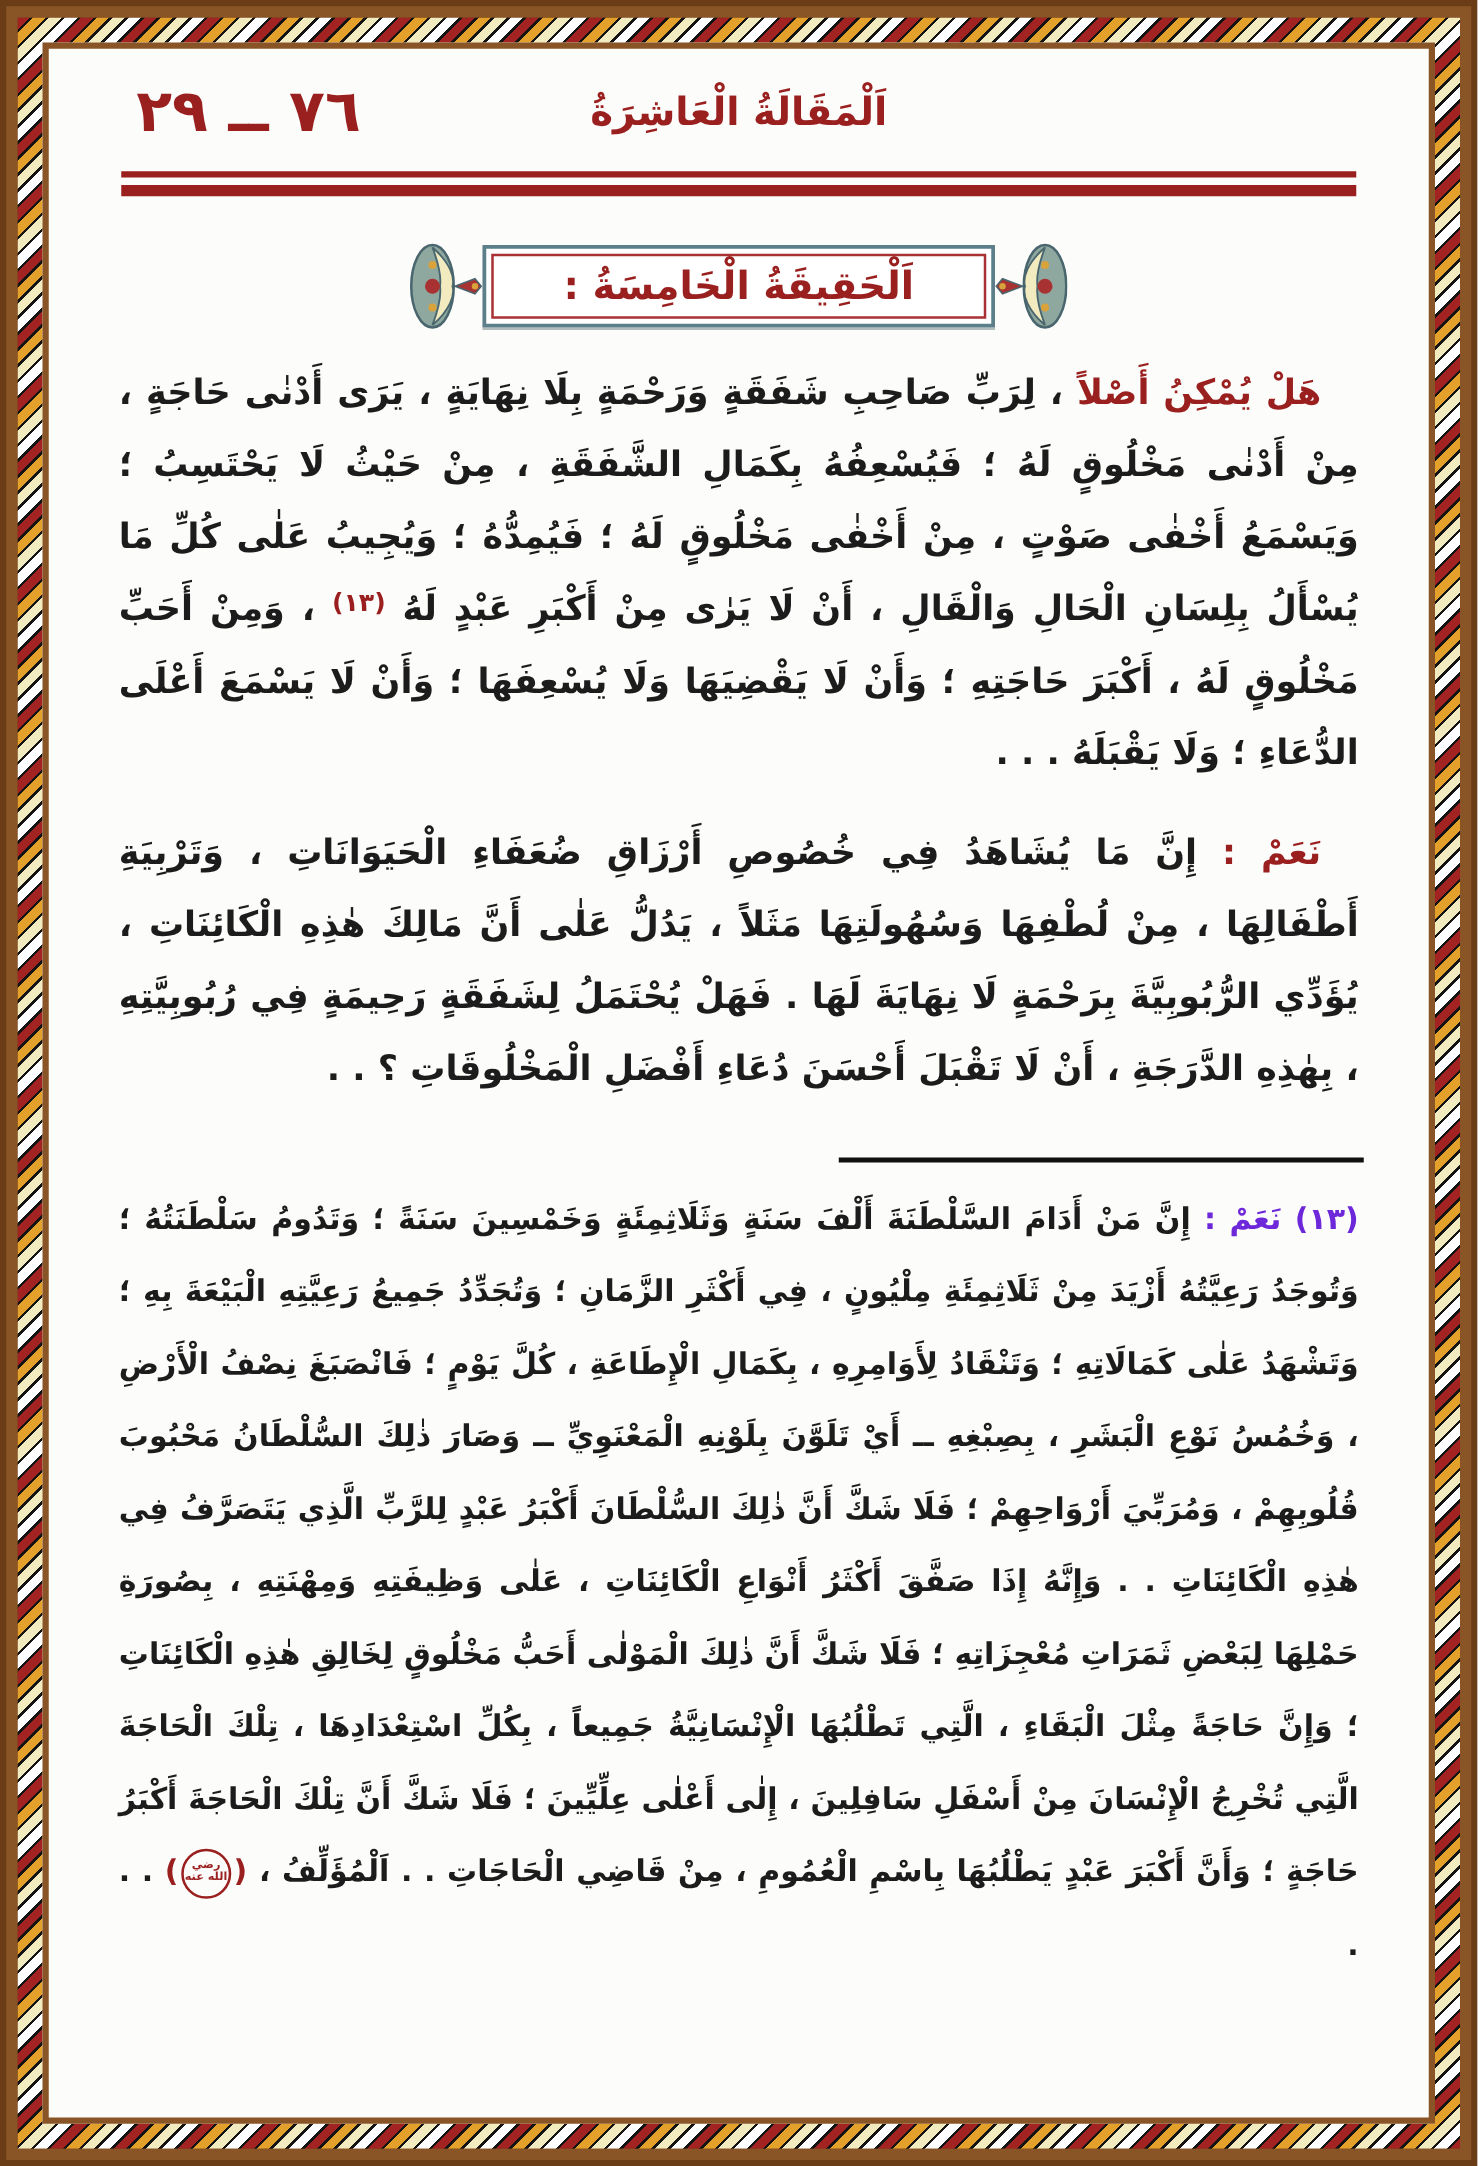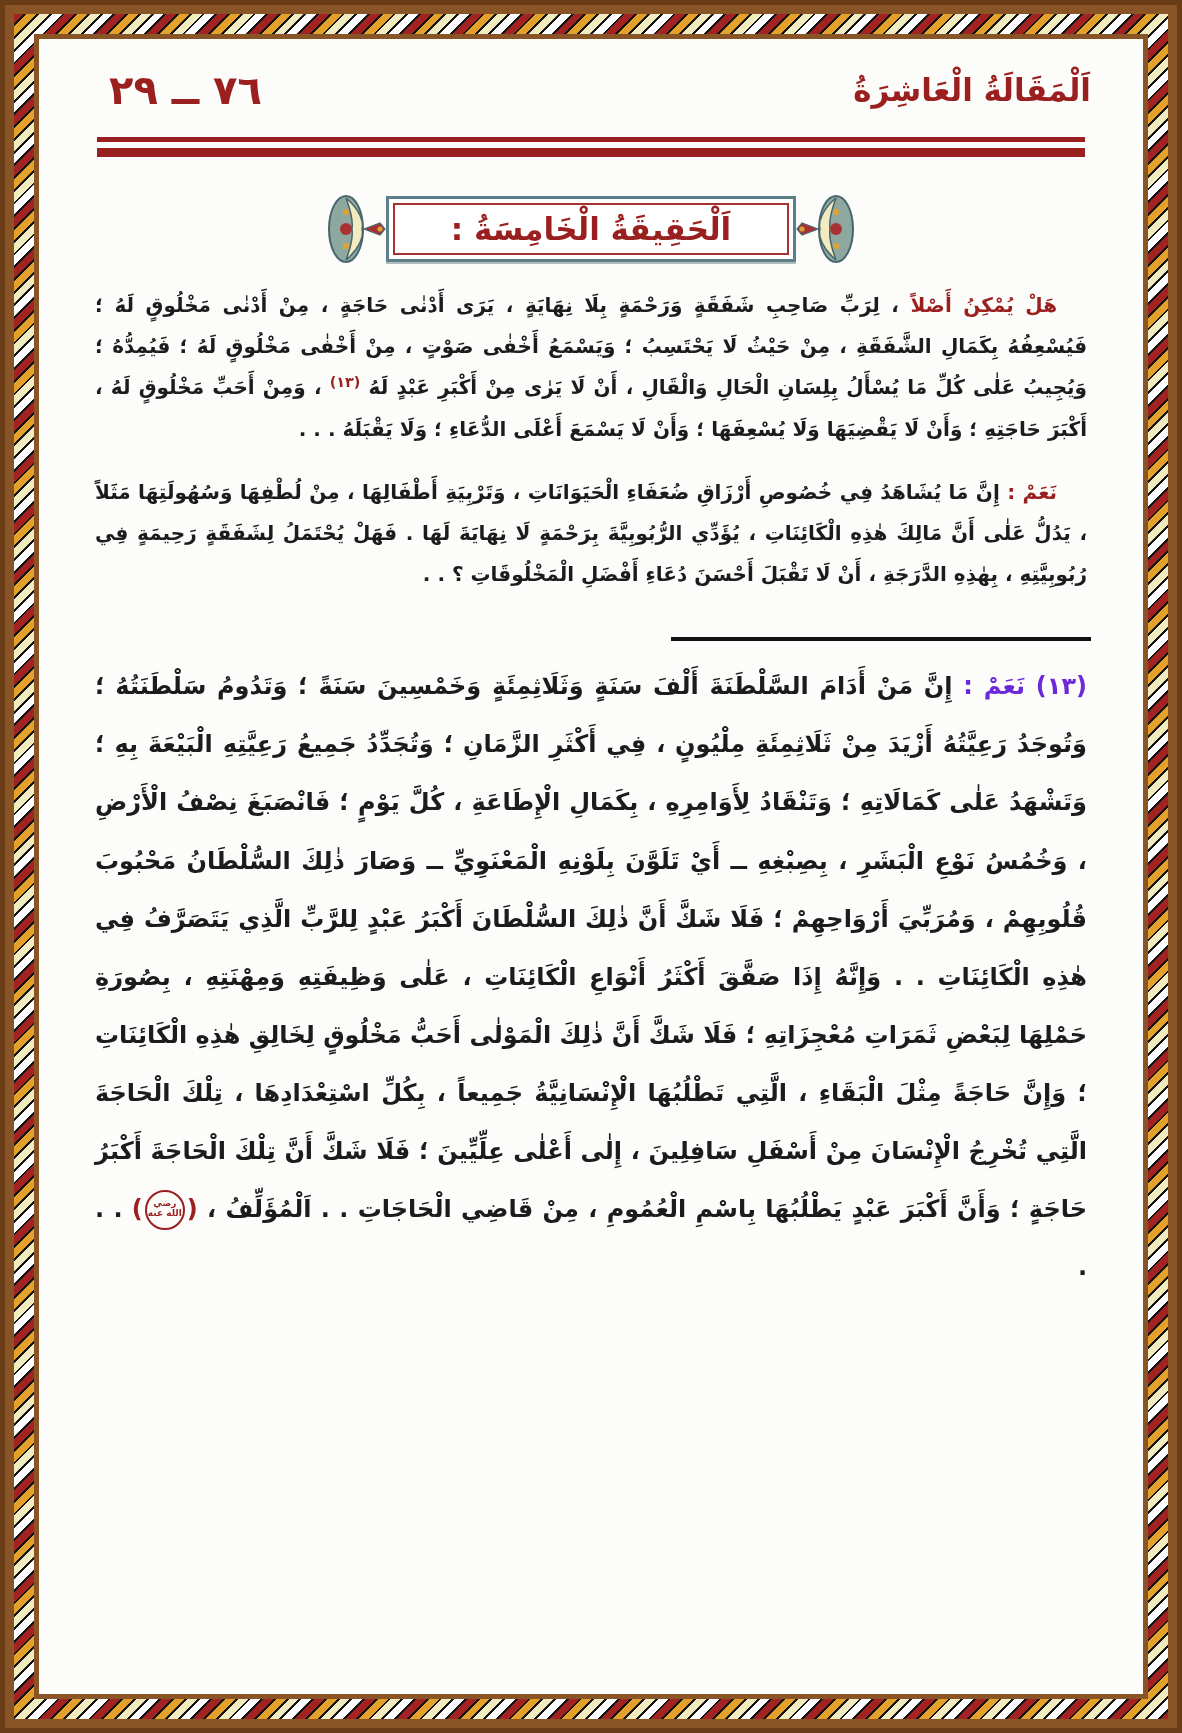--- a/index.html
+++ b/index.html
@@ -22,25 +22,25 @@
   }
   .frame-inner{
     width:100%;height:100%;box-sizing:border-box;
     border:5px solid #8a5526;
     background:#fcfcfa;
     padding:20px 52px 10px 52px;
     overflow:hidden;
   }
   .header-row{position:relative;height:62px;}
   .page-title{
-    font-size:31px;font-weight:bold;color:#9a1f1f;
+    text-align:center;font-size:31px;font-weight:bold;color:#9a1f1f;
     line-height:62px;
   }
   .page-number{
-    position:absolute;left:18px;top:0;font-size:40px;font-weight:bold;
+    position:absolute;left:18px;top:0;font-size:47px;font-weight:bold;
     color:#9a1f1f;line-height:62px;letter-spacing:2px;
   }
   .double-rule{margin:16px 6px 0 6px;}
   .double-rule .r1{height:5px;background:#9a1f1f;}
   .double-rule .r2{height:9px;background:#9a1f1f;margin-top:6px;}
   .section-banner{
     margin:26px auto 0 auto;display:flex;align-items:center;justify-content:center;
     height:92px;
   }
   .ornament{width:58px;height:74px;flex:0 0 auto;}
@@ -52,21 +52,21 @@
   }
   .section-box-inner{
     border:2px solid #a83232;padding:6px 56px;
     font-size:31px;font-weight:bold;color:#9a1f1f;white-space:nowrap;
   }
   .subtitle{
     margin:20px 4px 0 4px;font-size:27px;font-weight:bold;color:#9a1f1f;
     text-align:right;line-height:1.6;
   }
   .body-text{
-    font-size:20px;font-weight:bold;color:#1c1c1c;text-align:justify;
+    font-size:28px;font-weight:bold;color:#1c1c1c;text-align:justify;
     line-height:2.06;margin:10px 4px 0 4px;text-indent:30px;
   }
   .body-text + .body-text{margin-top:22px;}
   .lead{color:#9a1f1f;}
   .fn-ref{
     color:#9a1f1f;font-size:0.72em;position:relative;top:-7px;font-weight:bold;
   }
   .footnote-block{margin-top:42px;}
   .fn-separator{
     width:420px;height:4px;background:#111;

